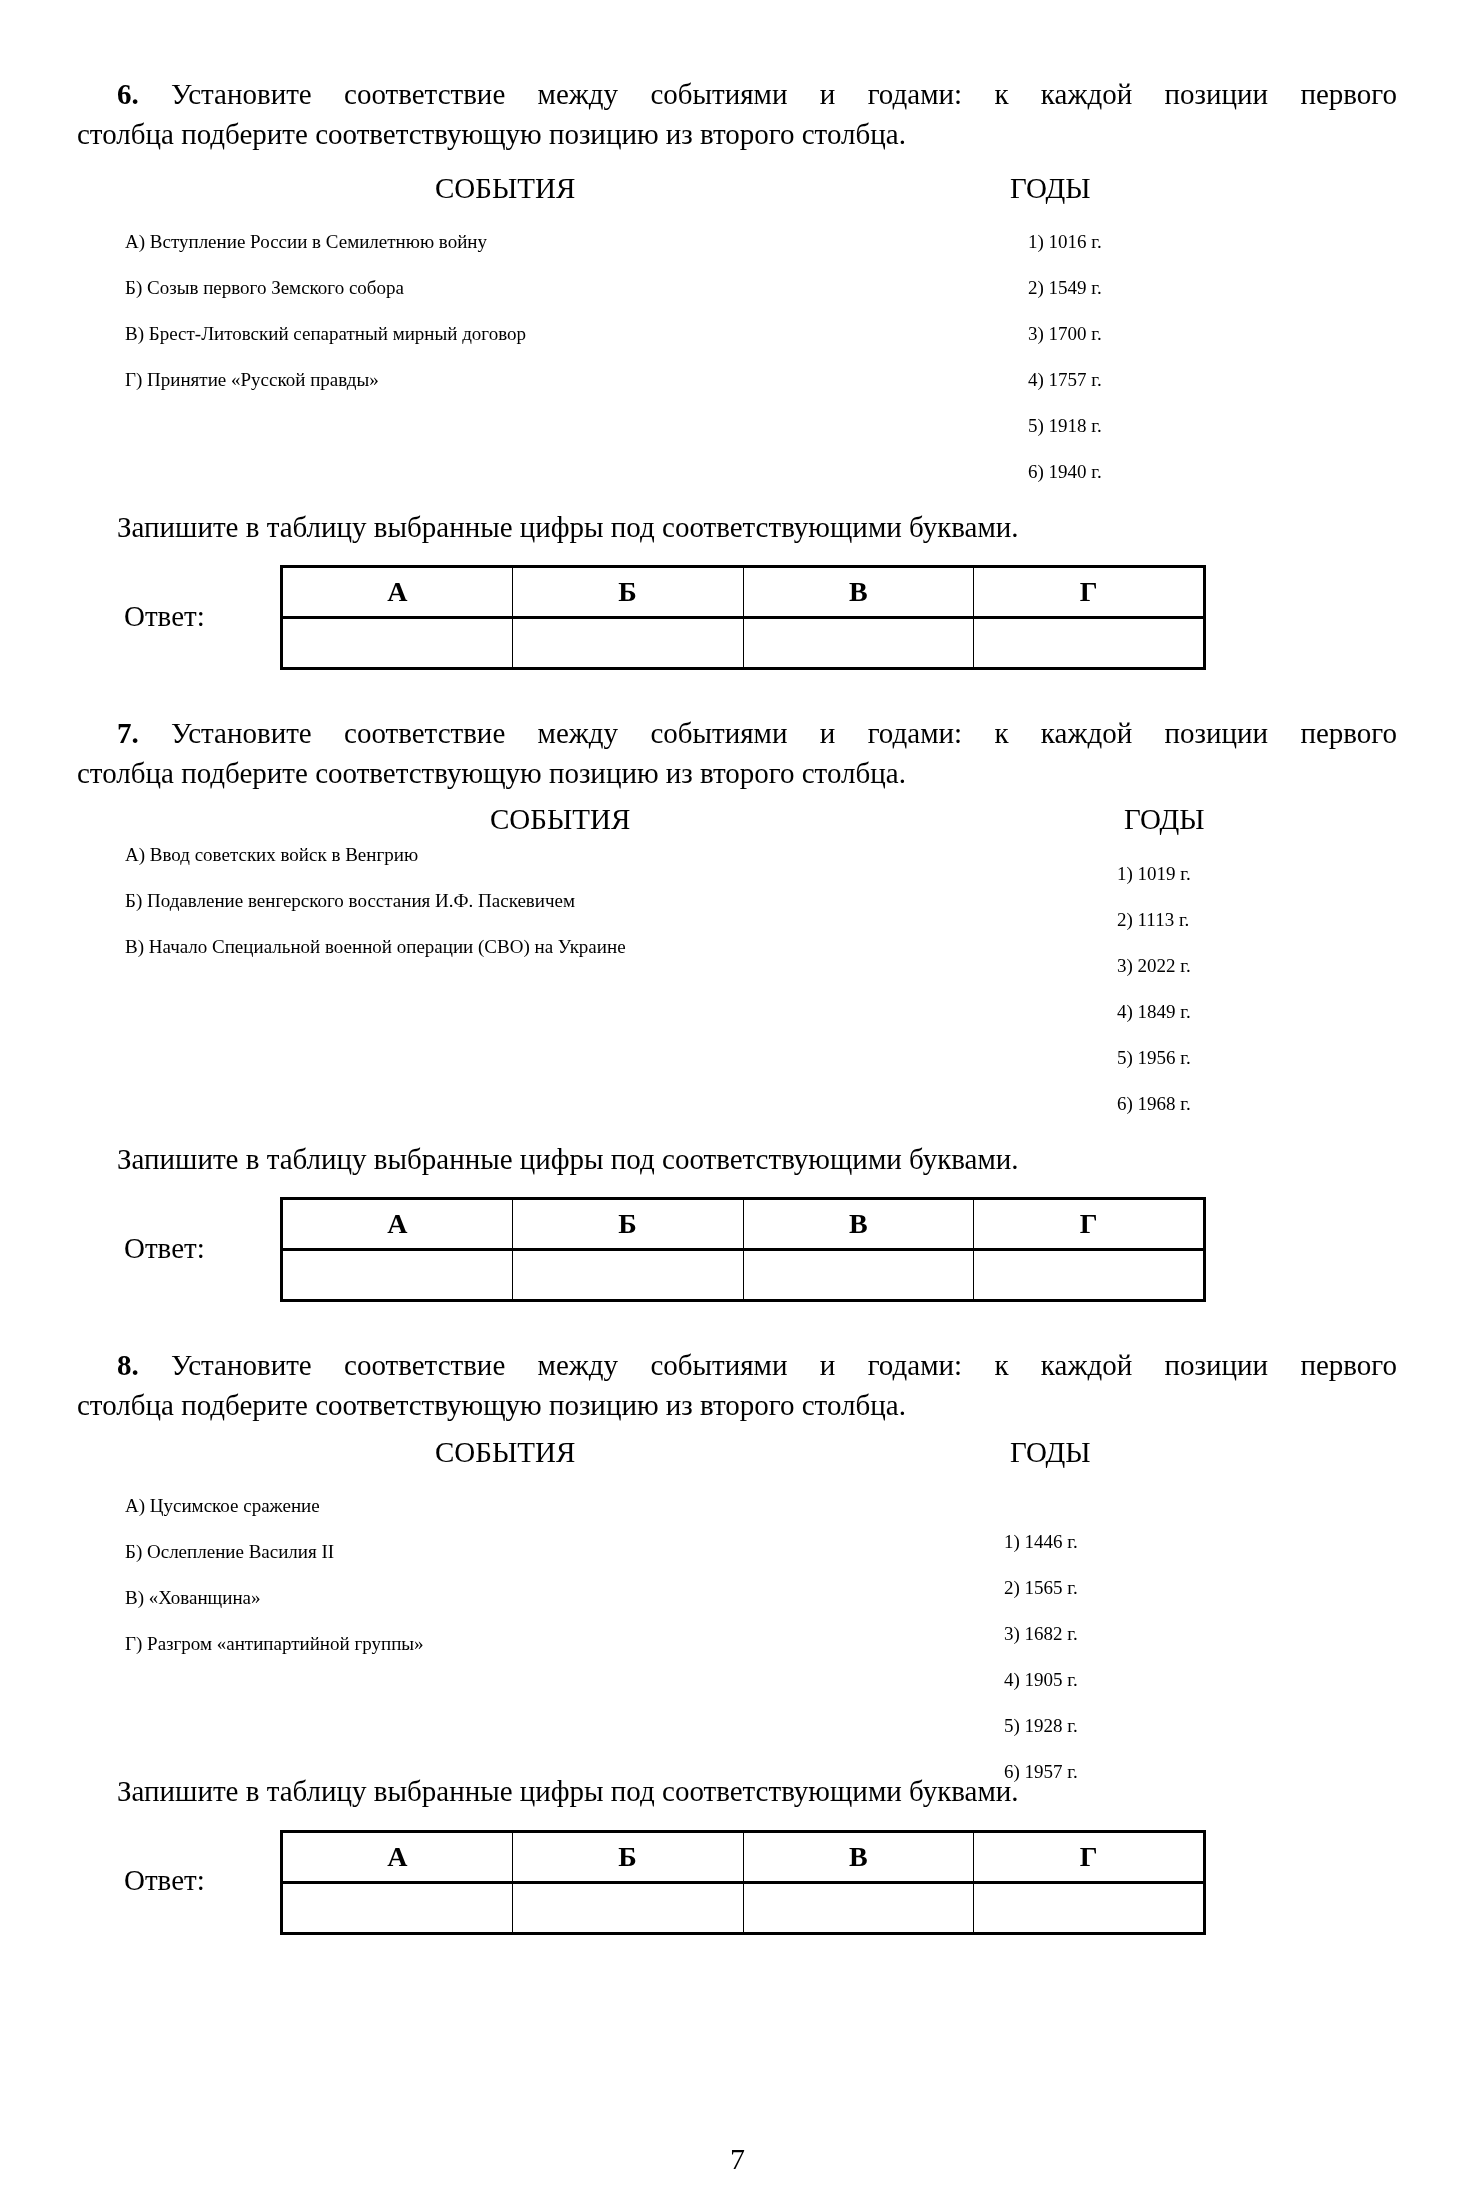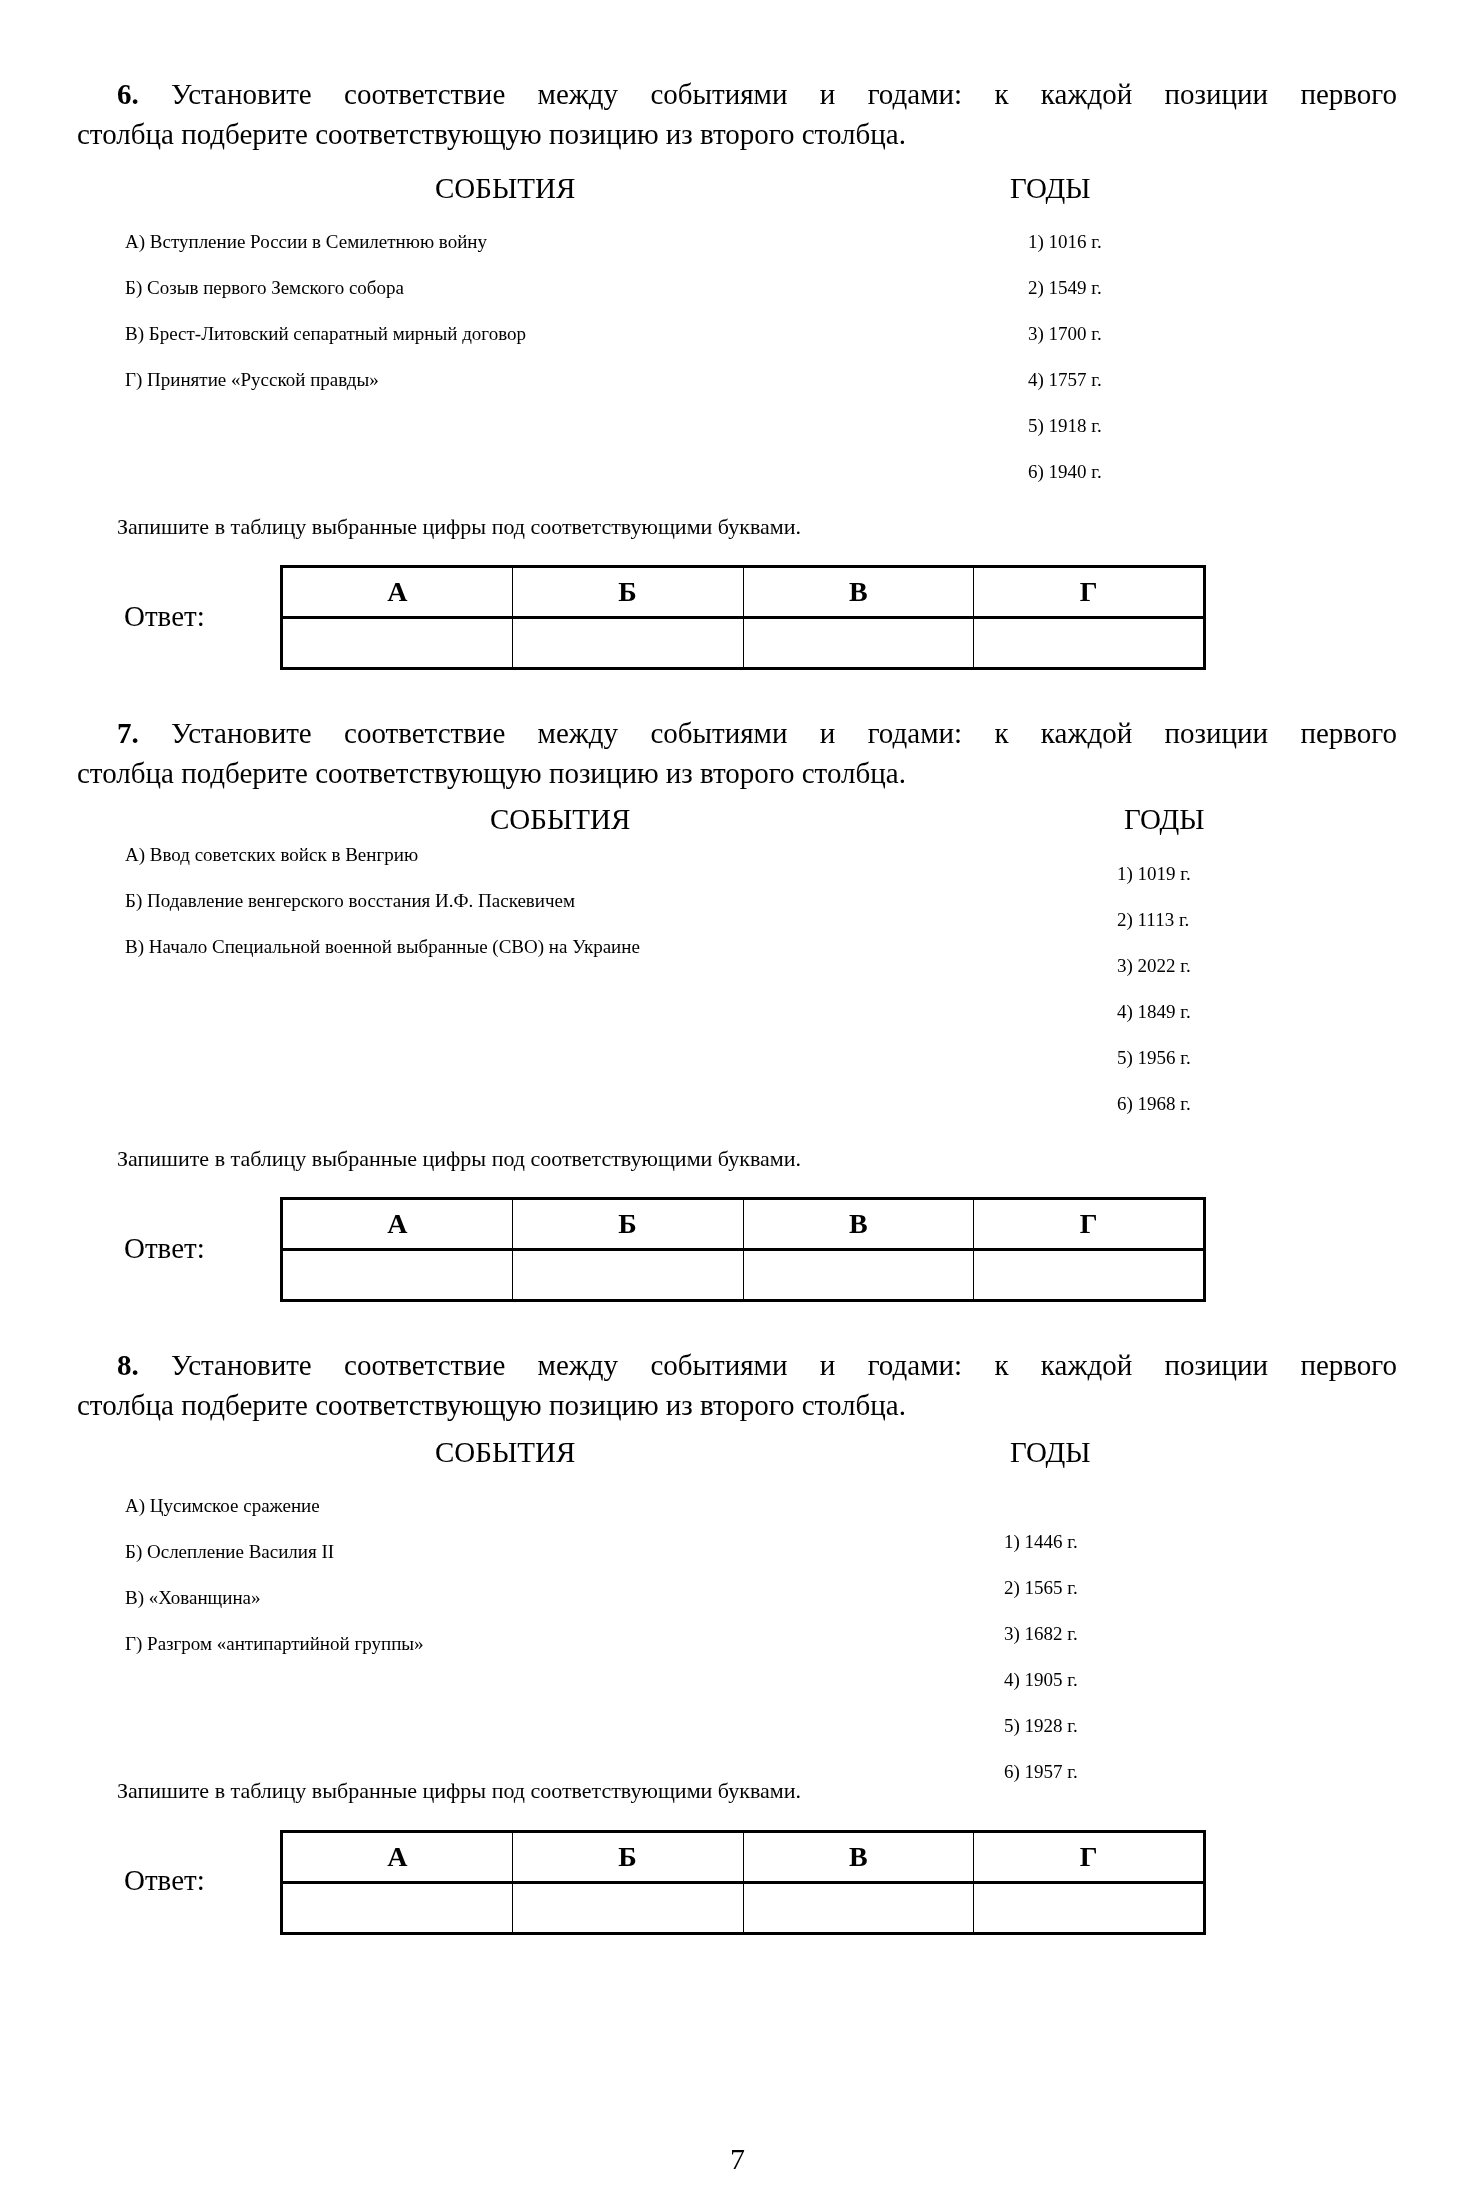--- a/index.html
+++ b/index.html
@@ -1,19 +1,19 @@
 <!DOCTYPE html>
 <html><head>
 <meta charset="utf-8">
 <style>
   html, body { margin:0; padding:0; background:#ffffff; }
   body { width:1457px; height:2205px; position:relative; overflow:hidden;
          font-family:"Liberation Serif", "DejaVu Serif", serif; color:#000; }
   .abs { position:absolute; white-space:nowrap; }
-  .task-text { font-size:22px; line-height:40px; }
+  .task-text { font-size:29px; line-height:40px; }
   .justify { position:absolute; left:77px; width:1320px; font-size:29px; line-height:40px; }
   .line1 { display:block; text-align:justify; text-align-last:justify; text-indent:40px; white-space:normal; }
   .line2 { display:block; white-space:nowrap; }
   .num { font-weight:bold; }
   .colhead { font-size:29px; }
   .item { font-size:19px; line-height:46px; }
   .ans-label { font-size:29px;text-align:center; }
   table.answer { position:absolute; border-collapse:collapse; left:280px; width:926px; }
   table.answer td { border:1.5px solid #000; height:48px; text-align:center; vertical-align:middle;
                     font-size:28px; font-weight:bold; padding:0; width:25%; }
@@ -71,21 +71,21 @@
   <span class="line1"><span class="num">7.</span> <span>Установите соответствие между событиями и годами: к каждой позиции первого</span></span>
   <span class="line2">столбца подберите соответствующую позицию из второго столбца.</span>
 </div>
 
 <div class="abs colhead" style="left:490px; top:803px;">СОБЫТИЯ</div>
 <div class="abs colhead" style="left:1124px; top:803px;">ГОДЫ</div>
 
 <div class="abs" style="left:125px; top:832px;">
   <div class="item">А) Ввод советских войск в Венгрию</div>
   <div class="item">Б) Подавление венгерского восстания И.Ф. Паскевичем</div>
-  <div class="item">В) Начало Специальной военной выбранные (СВО) на Украине</div>
+  <div class="item">В) Начало Специальной военной операции (СВО) на Украине</div>
 </div>
 <div class="abs" style="left:1117px; top:851px;">
   <div class="item">1) 1019 г.</div>
   <div class="item">2) 1113 г.</div>
   <div class="item">3) 2022 г.</div>
   <div class="item">4) 1849 г.</div>
   <div class="item">5) 1956 г.</div>
   <div class="item">6) 1968 г.</div>
 </div>
 

